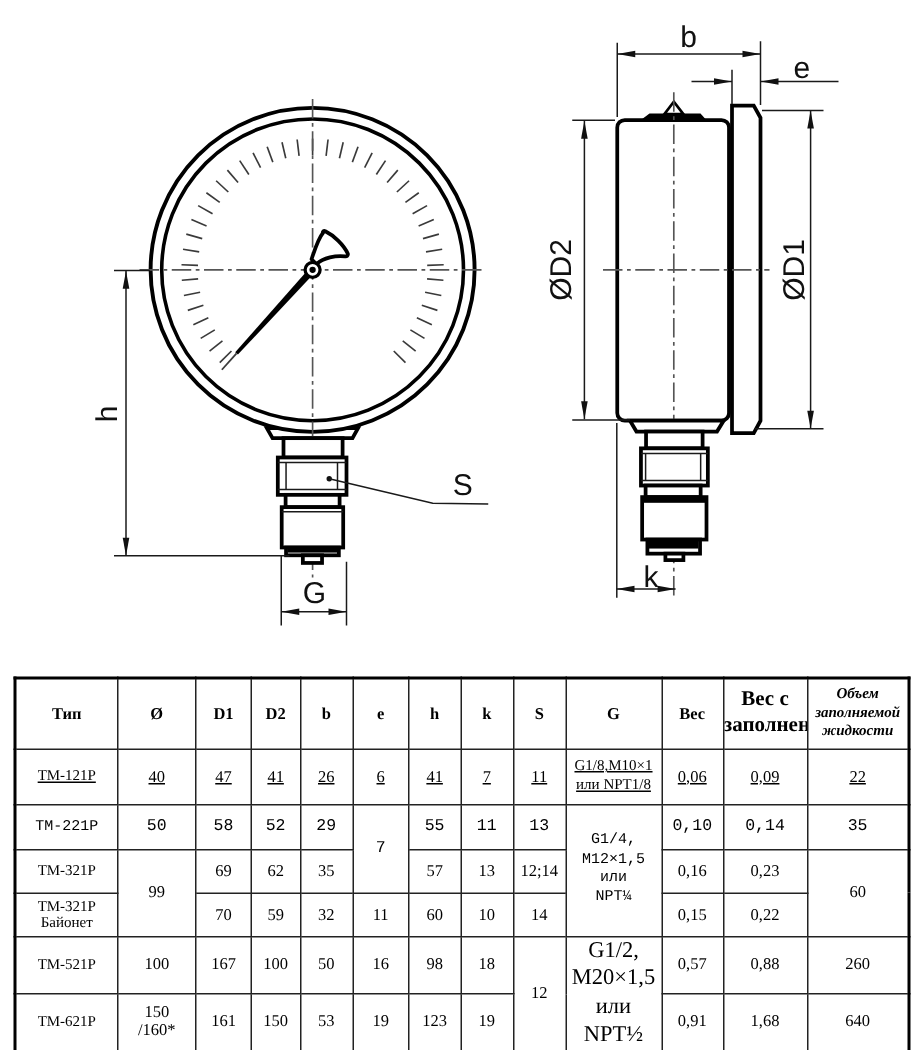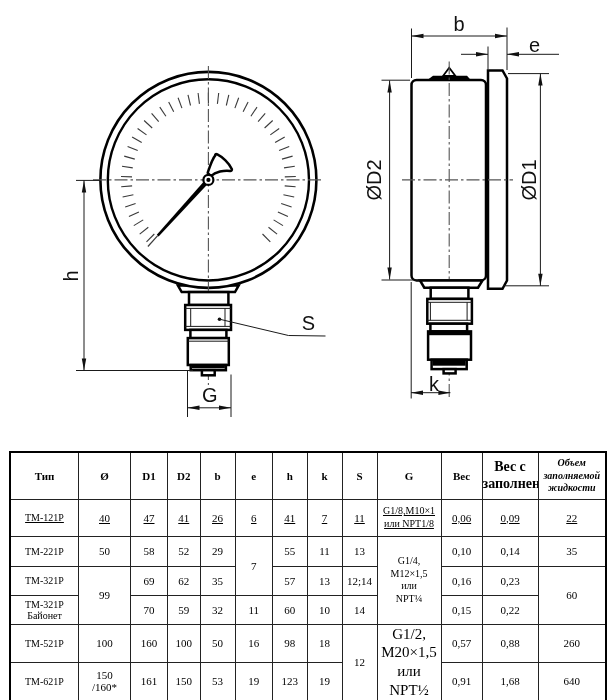--- a/index.html
+++ b/index.html
@@ -259,21 +259,21 @@
           <td>6</td>
           <td>41</td>
           <td>7</td>
           <td>11</td>
           <td style="font-size:10px;line-height:1.25;margin-top:27px;">G1/8,М10×1<br>или NPT1/8</td>
           <td>0,06</td>
           <td>0,09</td>
           <td>22</td>
 </tr>
 
-<tr style="height:30px;">
+<tr style="height:30px;font-family:Liberation Mono, monospace;">
 <td>ТМ-221Р</td>
           <td>50</td>
           <td>58</td>
           <td>52</td>
           <td>29</td>
           <td rowspan="2">7</td>
           <td>55</td>
           <td>11</td>
           <td>13</td>
           <td rowspan="3" style="font-size:10px;line-height:1.25;">G1/4,<br>М12×1,5<br>или<br>NPT¼</td>
@@ -305,21 +305,21 @@
           <td>60</td>
           <td>10</td>
           <td>14</td>
           <td>0,15</td>
           <td>0,22</td>
 </tr>
 
 <tr style="height:31px;">
 <td>ТМ-521Р</td>
           <td>100</td>
-          <td>160</td>
+          <td>167</td>
           <td>100</td>
           <td>50</td>
           <td>16</td>
           <td>98</td>
           <td>18</td>
           <td rowspan="2">12</td>
           <td rowspan="2" style="font-size:15px;line-height:1.25;">G1/2,<br>М20×1,5<br>или<br>NPT½</td>
           <td>0,57</td>
           <td>0,88</td>
           <td>260</td>

